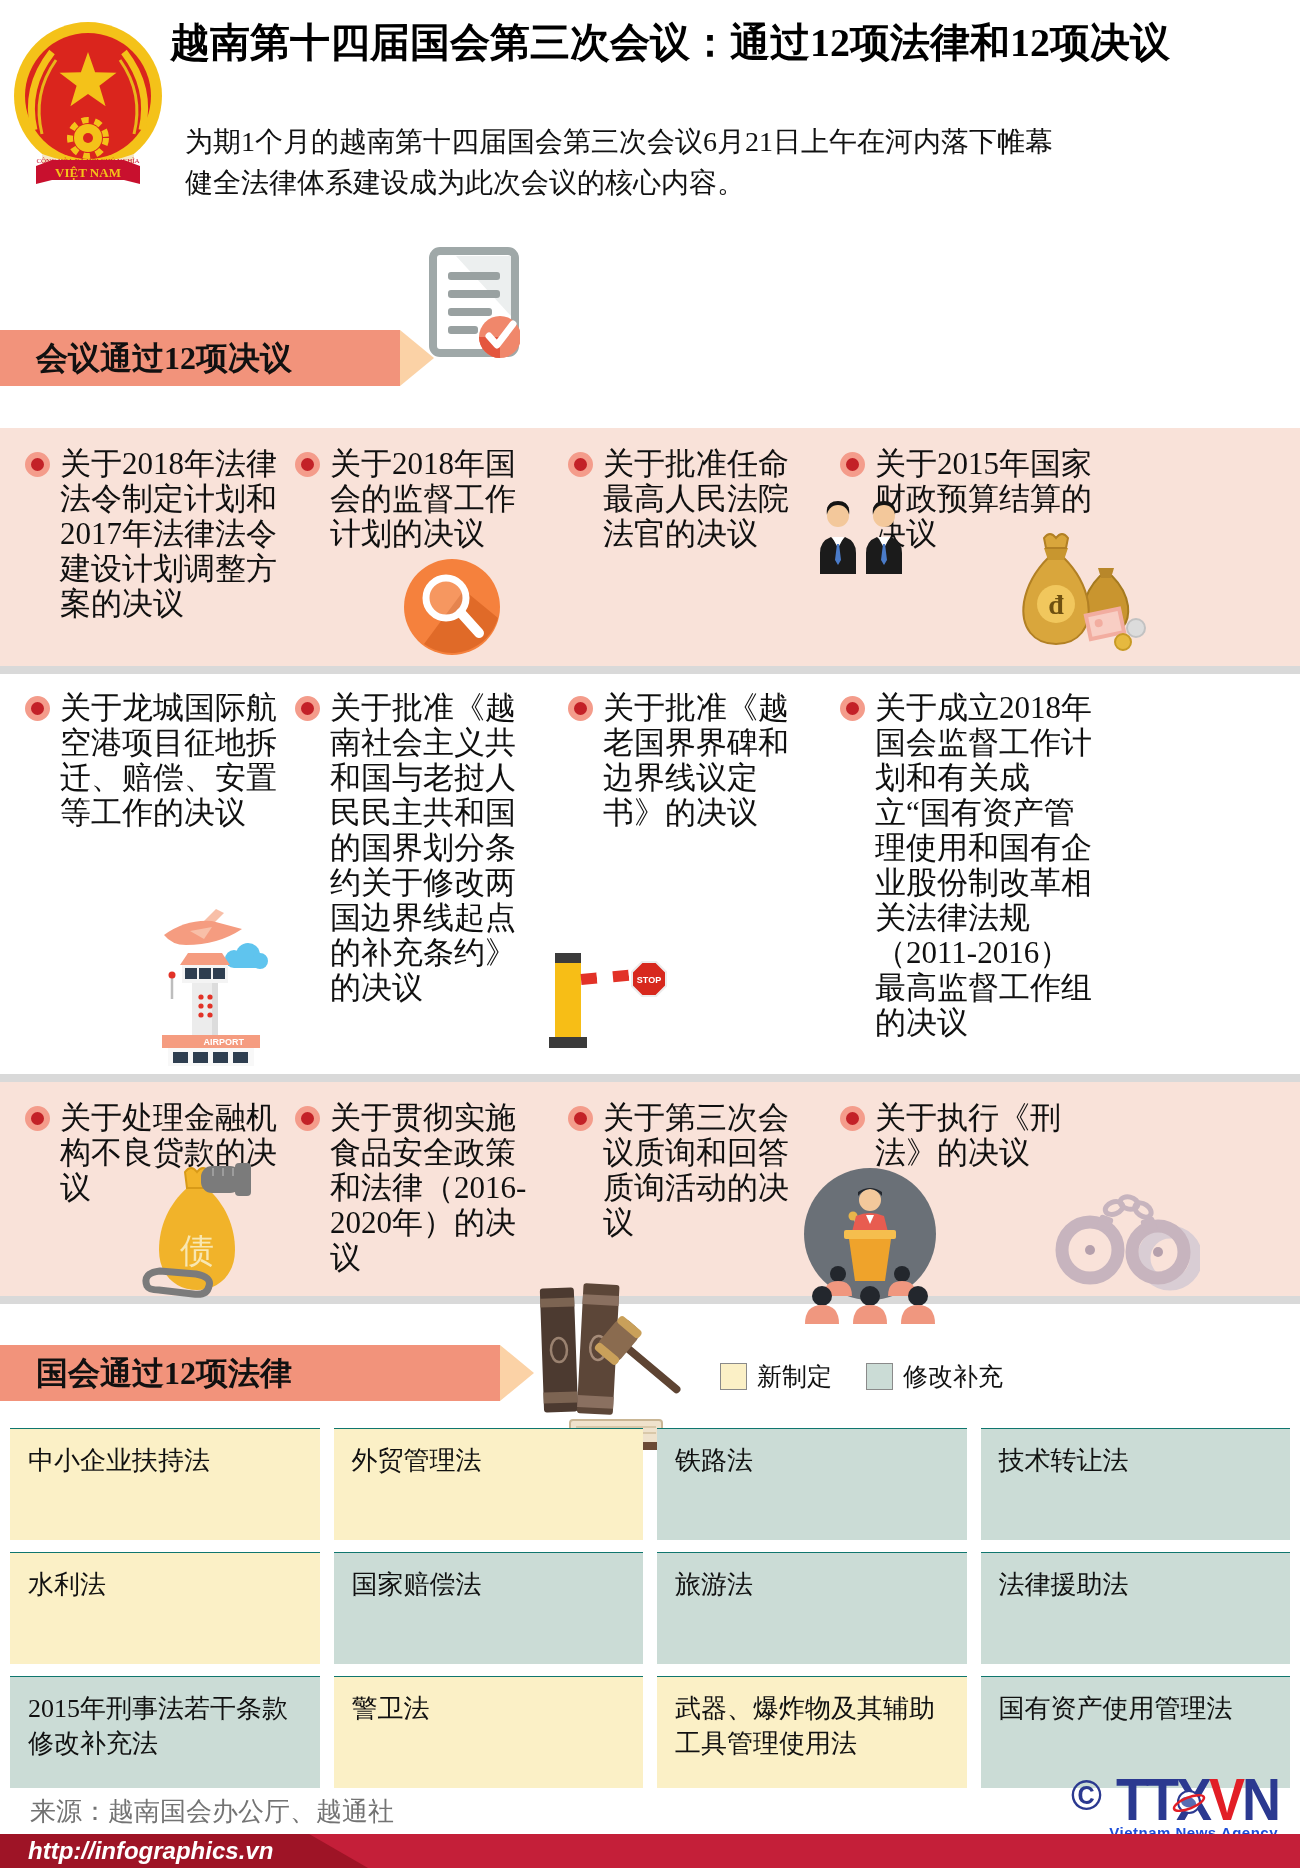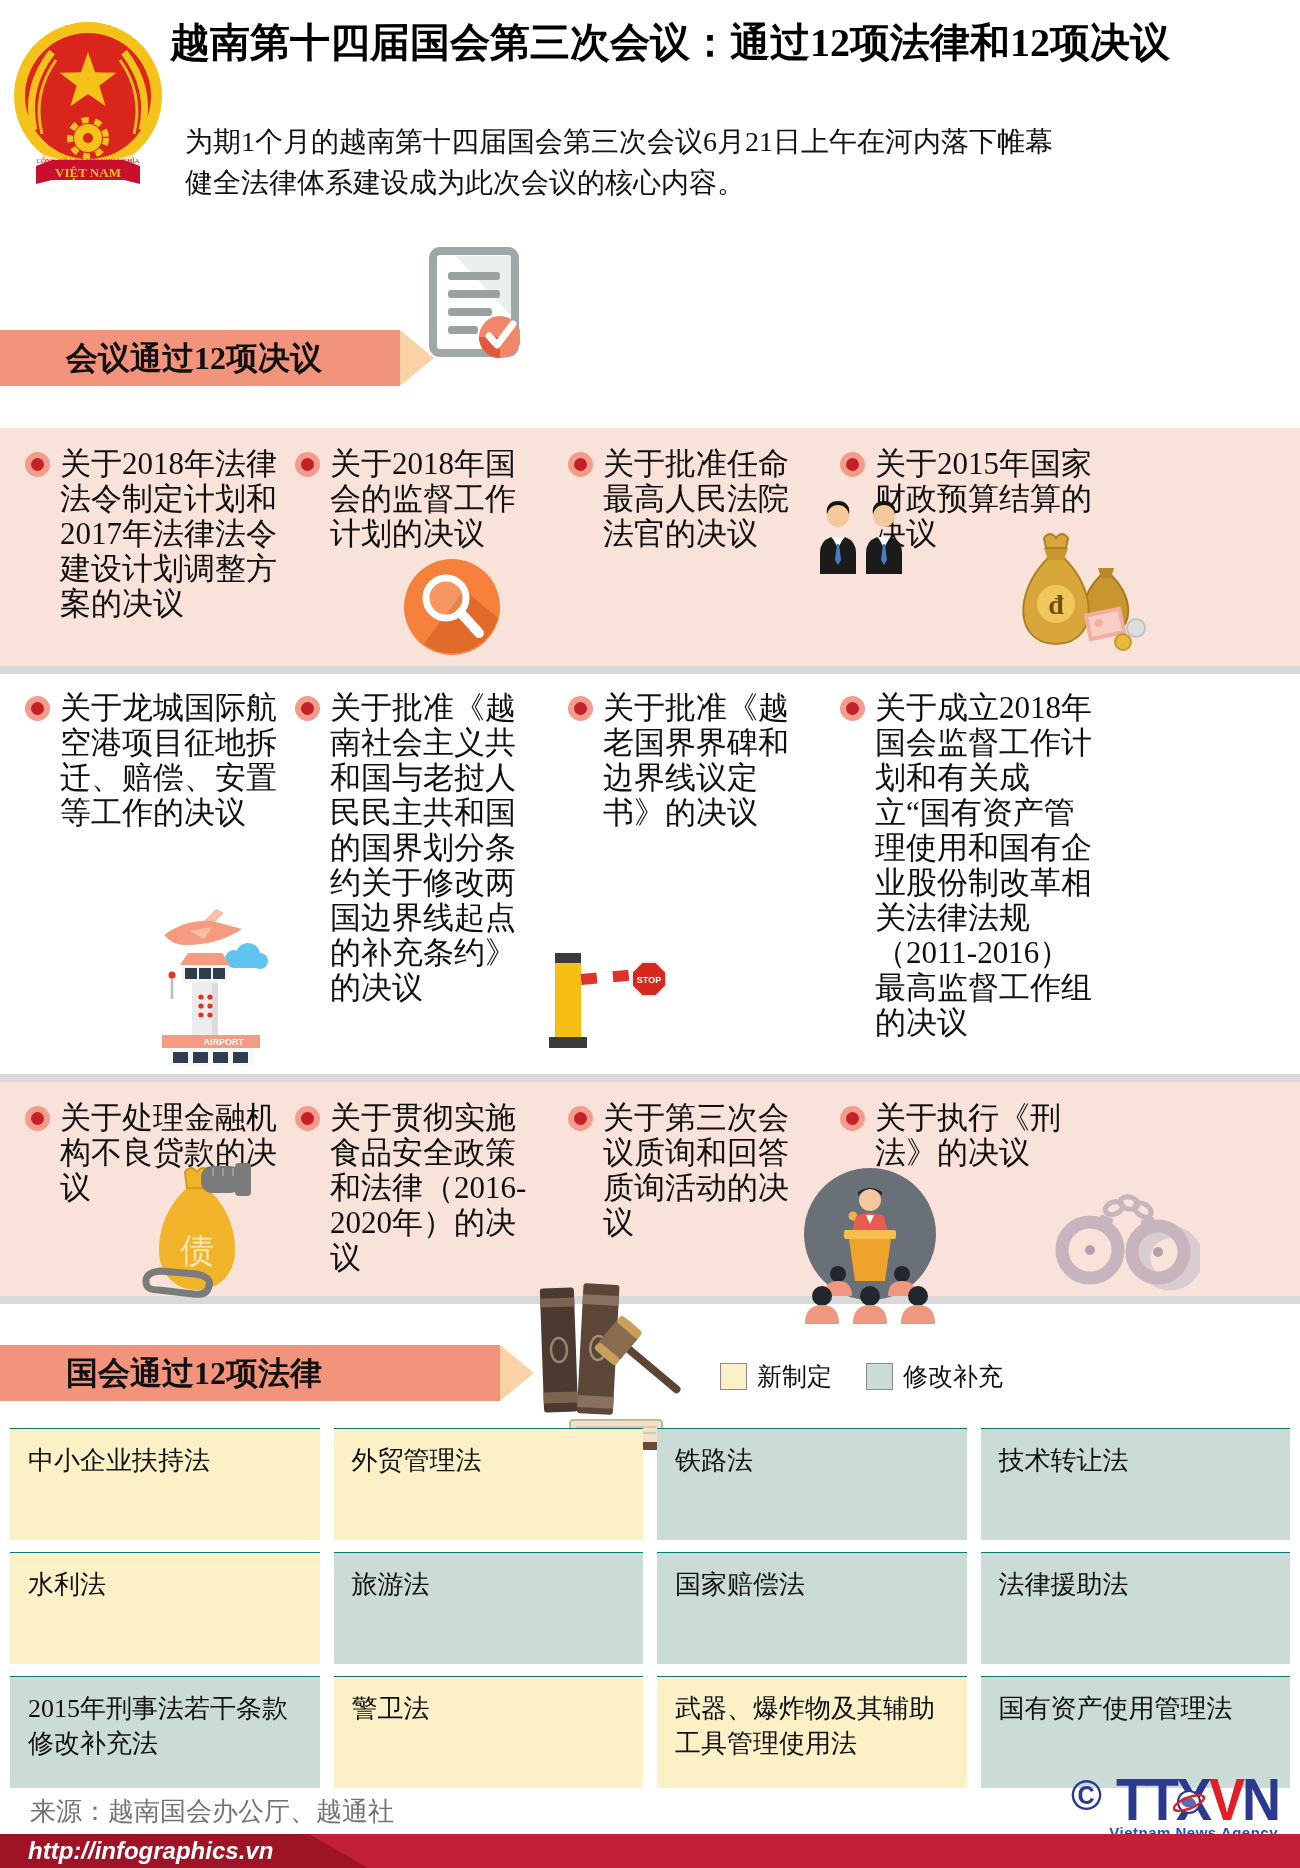--- a/index.html
+++ b/index.html
@@ -8,21 +8,21 @@
 
   
   #emblem{position:absolute;left:12px;top:8px;width:152px;height:185px;}
   #title{position:absolute;left:170px;top:16px;width:1100px;font-size:40px;font-weight:bold;line-height:1.35;color:#000;}
   #subtitle{position:absolute;left:185px;top:122px;width:1105px;font-size:28px;line-height:1.45;color:#111;}
 
   
   .banner{position:absolute;left:0;height:56px;background:#F2937B;}
   .banner:after{content:"";position:absolute;right:-34px;top:0;width:0;height:0;
     border-top:28px solid transparent;border-bottom:28px solid transparent;border-left:34px solid #FBD2A6;}
-  .banner .btxt{display:block;padding-left:36px;line-height:56px;font-size:32px;font-weight:bold;color:#111;margin-left:30px;}
+  .banner .btxt{display:block;padding-left:36px;line-height:56px;font-size:32px;font-weight:bold;color:#111;}
   #banner-resolutions{top:330px;width:400px;}
   #banner-laws{top:1345px;width:500px;}
 
   
   .band{position:absolute;left:0;width:1300px;background:#F9E2D9;}
   #band1{top:428px;height:238px;}
   #band2{top:1082px;height:214px;}
   .gray-div{position:absolute;left:0;width:1300px;height:8px;background:#D9D9D9;}
   #div1{top:666px;} #div2{top:1074px;} #div3{top:1296px;}
 
@@ -363,22 +363,22 @@
       <span>修改补充</span>
     </div>
   </div>
 
   <div id="laws-grid">
     <div class="law-card new"><span>中小企业扶持法</span></div>
     <div class="law-card new"><span>外贸管理法</span></div>
     <div class="law-card amended"><span>铁路法</span></div>
     <div class="law-card amended"><span>技术转让法</span></div>
     <div class="law-card new"><span>水利法</span></div>
+    <div class="law-card amended"><span>国家赔偿法</span></div>
     <div class="law-card amended"><span>旅游法</span></div>
-    <div class="law-card amended"><span>国家赔偿法</span></div>
     <div class="law-card amended"><span>法律援助法</span></div>
     <div class="law-card amended"><span>2015年刑事法若干条款修改补充法</span></div>
     <div class="law-card new"><span>警卫法</span></div>
     <div class="law-card new"><span>武器、爆炸物及其辅助工具管理使用法</span></div>
     <div class="law-card amended"><span>国有资产使用管理法</span></div>
   </div>
 
   <div id="source">来源：越南国会办公厅、越通社</div>
 
   <div id="vna-logo">

